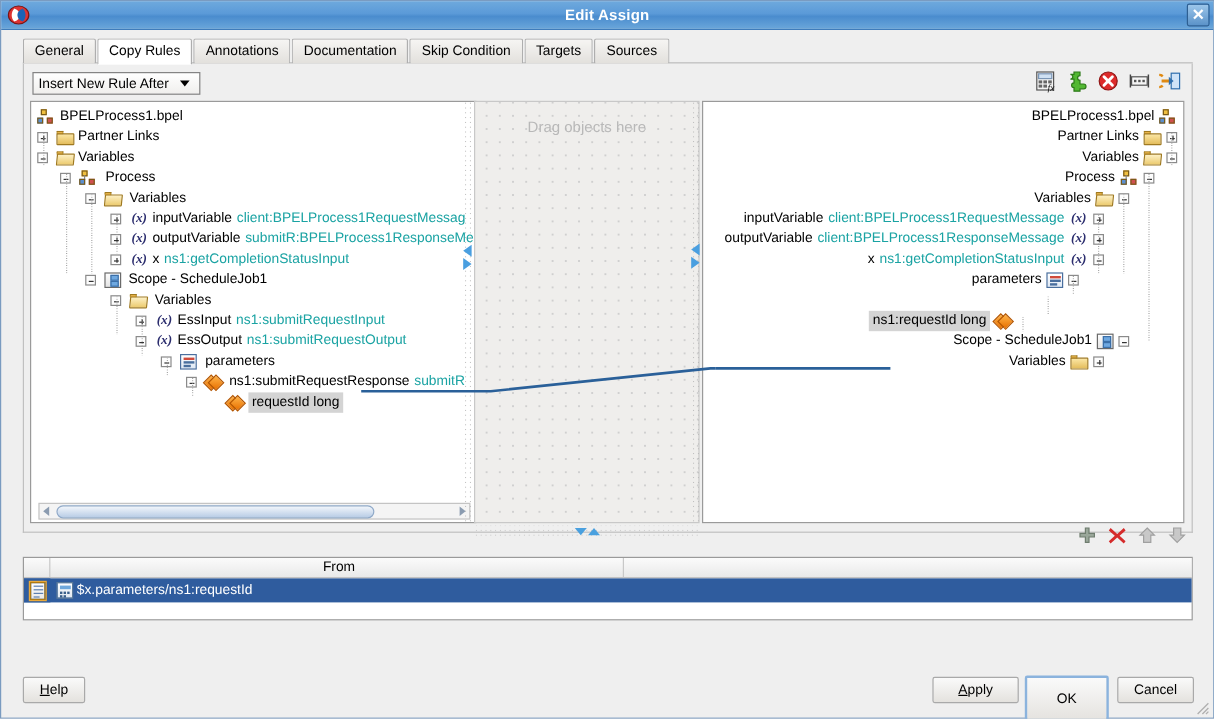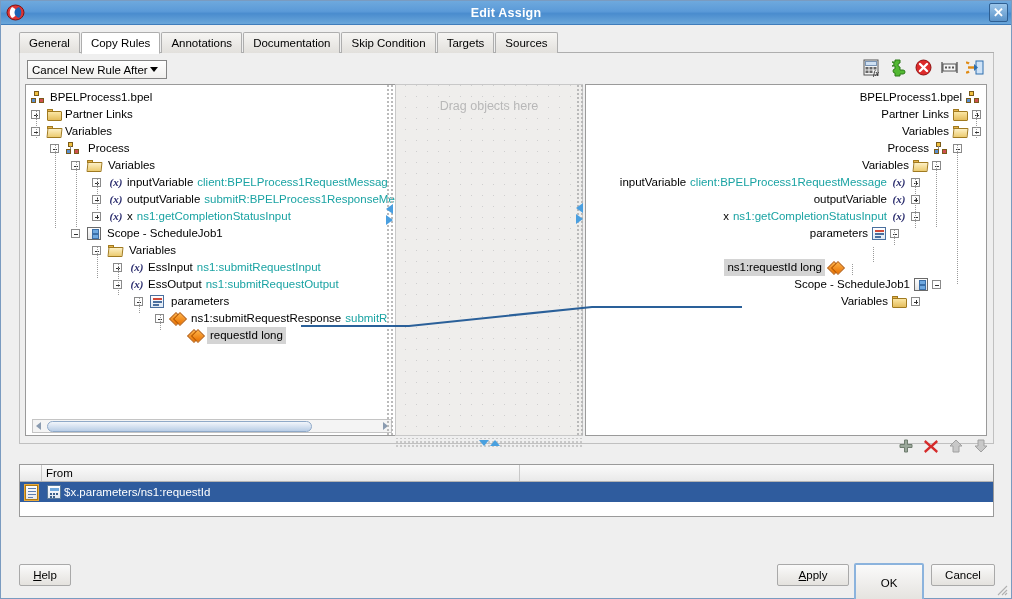--- a/index.html
+++ b/index.html
@@ -265,21 +265,21 @@
     position:absolute; right: 22px; top: 437px; display:flex; gap:9px; align-items:center;
   }
   .ra { width:16px; height:16px; cursor:pointer; }
 
   
   .table-wrap {
     position:absolute; left:18px; top:463px; width:975px; height:53px;
     background:#ffffff; border:1px solid #9a9a9a;
   }
   .thead { display:flex; height:17px; background: linear-gradient(to bottom,#fbfbfb,#e9e9e9);
-           border-bottom:1px solid #b4b4b4; }
+           border-bottom:1px solid #b4b4b4;text-align:center; }
   .th { line-height:17px; font-size:11.5px; padding-left:4px;
         border-right:1px solid #c8c8c8; color:#000; }
   .th.c0 { width:22px; padding:0; }
   .th.c1 { width:478px; }
   .th.c2 { flex:1; border-right:none; }
   .trow2 { display:flex; height:20px; background:#2f5c9e; color:#fff; align-items:center; }
   .td { line-height:20px; font-size:11.5px; display:flex; align-items:center; height:20px; }
   .td.c0 { width:22px; justify-content:center; background:#2f5c9e; }
   .td.c1 { width:478px; padding-left:2px; }
   .td.c2 { flex:1; padding-left:2px; }
@@ -347,21 +347,21 @@
     <div class="tab">Annotations</div>
     <div class="tab">Documentation</div>
     <div class="tab">Skip Condition</div>
     <div class="tab">Targets</div>
     <div class="tab">Sources</div>
   </div>
 
   <div class="content">
 
     <div class="combo">
-      <span class="lbl">Cancel New Rule After</span>
+      <span class="lbl">Insert New Rule After</span>
       <span class="arrow"></span>
     </div>
 
     <div class="toolbar">
       <span class="tb-icon">
         <svg width="19" height="19" viewBox="0 0 19 19">
           <rect x="2" y="2" width="14" height="15" fill="#f3f3f3" stroke="#555"></rect>
           <rect x="3.5" y="3.5" width="11" height="4" fill="#cfe0f2" stroke="#7a95b5"></rect>
           <rect x="3.5" y="9" width="3" height="2.5" fill="#666"></rect>
           <rect x="7.5" y="9" width="3" height="2.5" fill="#666"></rect>
@@ -621,20 +621,21 @@
 
       <div class="trow right" style="right:66px; top:89px;">
         <span class="tname">inputVariable</span>
         <span class="ttype">client:BPELProcess1RequestMessage</span>
         <span class="ic ic-xvar" style="margin-left:4px;margin-right:4px">(x)</span>
         <span class="exp plus" style="margin-right:0"></span>
       </div>
 
       <div class="trow right" style="right:66px; top:106px;">
         <span class="tname">outputVariable</span>
+        <span class="ttype">client:BPELProcess1ResponseMessage</span>
         <span class="ic ic-xvar" style="margin-left:4px;margin-right:4px">(x)</span>
         <span class="exp plus" style="margin-right:0"></span>
       </div>
 
       <div class="trow right" style="right:66px; top:123px;">
         <span class="tname">x</span>
         <span class="ttype">ns1:getCompletionStatusInput</span>
         <span class="ic ic-xvar" style="margin-left:4px;margin-right:4px">(x)</span>
         <span class="exp" style="margin-right:0"></span>
       </div>

